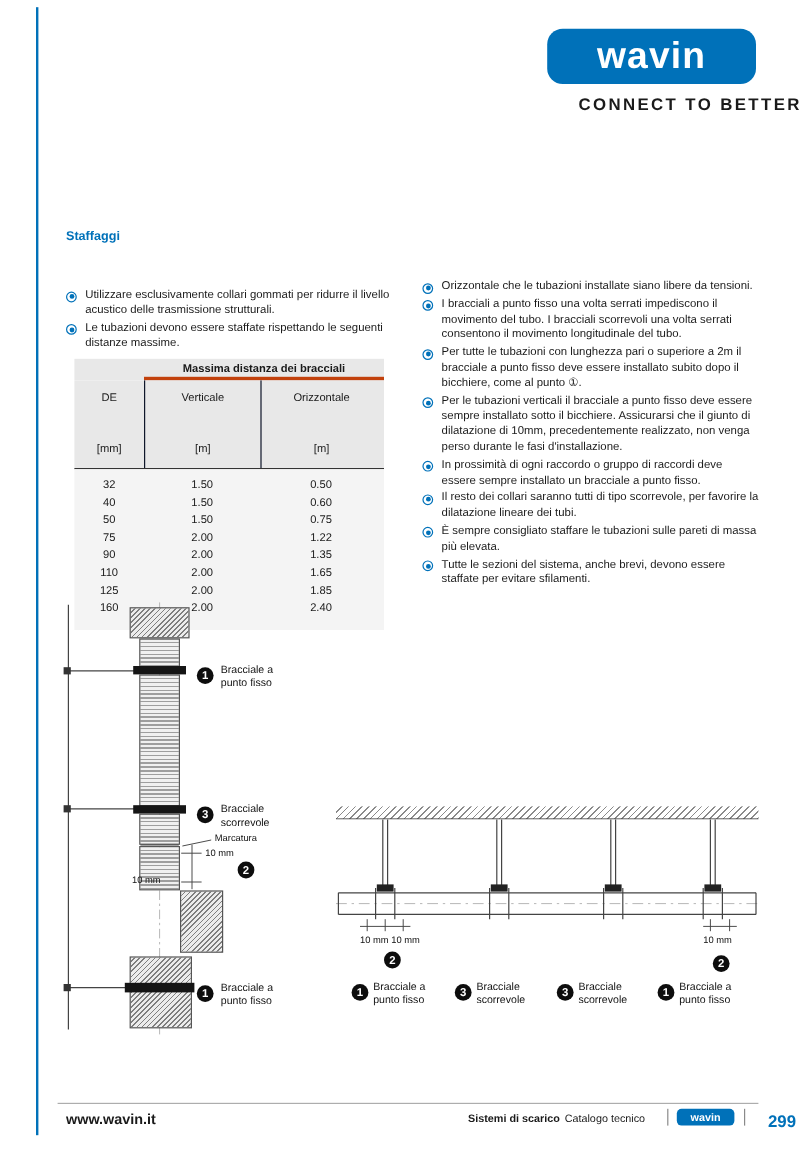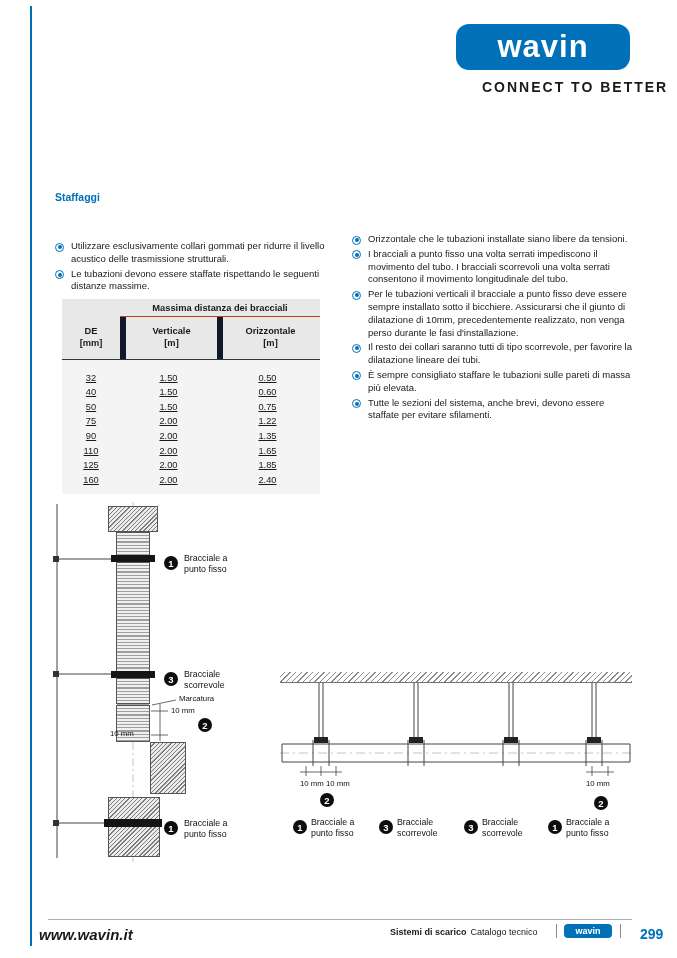--- a/index.html
+++ b/index.html
@@ -25,48 +25,48 @@
   .bullet-icon { flex:none; width:7px; height:7px; border:1px solid var(--accent,#0071b9); border-radius:50%;
     margin:2.5px 7px 0 0; position:relative; }
   .bullet-icon::after { content:""; position:absolute; left:1.5px; top:1.5px; right:1.5px; bottom:1.5px;
     border-radius:50%; background:var(--accent,#0071b9); }
   .bullet-text { font-size:9.5px; line-height:12.8px; }
 
   
   .dtable { position:absolute; left:62px; top:299px; width:258px; font-size:9.3px; }
   .t-title-row { background:#e8e8e8; height:18px; }
   .t-title { margin-left:58px; height:100%; display:flex; align-items:center; justify-content:center;
-    font-weight:bold; border-bottom:1px solid #c2410c; box-sizing:border-box; }
+    font-weight:bold; border-bottom:3px solid #c2410c; box-sizing:border-box; }
   .t-head { display:flex; background:#e8e8e8; border-bottom:1.5px solid #333; }
   .t-hcell { box-sizing:border-box; display:flex; flex-direction:column; align-items:center; justify-content:flex-start;
-    font-weight:bold; padding:8px 0 10px; line-height:12px; }
-  .t-hcell + .t-hcell { border-left:6px solid #0f172a; }
+    font-weight:normal; padding:8px 0 10px; line-height:12px;gap:31px; }
+  .t-hcell + .t-hcell { border-left:1px solid #0f172a; }
   .c1 { width:58px; } .c2 { width:97px; } .c3 { width:101px; }
   .t-body { background:#f4f4f4; padding:8px 0 9px; }
-  .tr { display:flex; height:14.6px; align-items:flex-end;text-decoration:underline; }
+  .tr { display:flex; height:14.6px; align-items:flex-start; }
   .td { text-align:center; box-sizing:border-box; }
 
   
   .linework { position:absolute; left:0; top:0; pointer-events:none; }
   .pipe-piece { position:absolute; box-sizing:border-box; border:1px solid #555; }
   .socket { background:repeating-linear-gradient(135deg,#ececec 0 2px,#7e7e7e 2px 3px); }
   .pbody  { background:repeating-linear-gradient(180deg,#f0f0f0 0 2px,#9e9e9e 2px 3.2px); }
   .bracket-bar { position:absolute; background:#151515; }
   .anchor-sq { position:absolute; width:6px; height:6px; background:#333; }
   .ceiling { position:absolute; left:280px; top:672px; width:352px; height:10px;
     background:repeating-linear-gradient(135deg,#ffffff 0 3px,#8a8a8a 3px 4px); }
 
   .callout { position:absolute; width:14px; height:14px; border-radius:50%; background:#0d0d0d; color:#fff;
     font-size:9.5px; font-weight:bold; display:flex; align-items:center; justify-content:center; }
   .dlabel { position:absolute; font-size:8.8px; line-height:10.5px; color:#111; }
   .dsmall { position:absolute; font-size:7.8px; color:#111; white-space:nowrap; }
 
   
   .footer-line { position:absolute; left:48px; top:919px; width:584px; height:1px; background:#adadad; }
-  .footer-url { position:absolute; left:39px; top:926px; font-size:15px; font-weight:bold; color:#1a1a1a; text-decoration:none;font-style:italic; }
+  .footer-url { position:absolute; left:55px; top:926px; font-size:12px; font-weight:bold; color:#1a1a1a; text-decoration:none; }
   .footer-section { position:absolute; left:390px; top:927px; font-size:9px; display:flex; gap:4px; }
   .fs-bold { font-weight:bold; }
   .sep { position:absolute; width:1px; height:14px; background:#8a8a8a; top:924px; }
   .sep1 { left:556px; } .sep2 { left:620px; }
   .mini-logo { position:absolute; left:564px; top:924px; width:48px; height:14px; background:var(--accent,#0071b9);
     color:#fff; border-radius:4px; font-size:9px; font-weight:bold; display:flex; align-items:center; justify-content:center; }
   .page-num { position:absolute; left:640px; top:926px; font-size:14px; font-weight:bold; color:var(--accent,#0071b9); }
 </style>
 </head>
 <body>
@@ -159,21 +159,29 @@
     <div class="bullet">
       <span class="bullet-icon"></span>
       <span class="bullet-text">Orizzontale che le tubazioni installate siano libere da tensioni.</span>
     </div>
     <div class="bullet">
       <span class="bullet-icon"></span>
       <span class="bullet-text">I bracciali a punto fisso una volta serrati impediscono il movimento del tubo. I bracciali scorrevoli una volta serrati consentono il movimento longitudinale del tubo.</span>
     </div>
     <div class="bullet">
       <span class="bullet-icon"></span>
+      <span class="bullet-text">Per tutte le tubazioni con lunghezza pari o superiore a 2m il bracciale a punto fisso deve essere installato subito dopo il bicchiere, come al punto ①.</span>
+    </div>
+    <div class="bullet">
+      <span class="bullet-icon"></span>
       <span class="bullet-text">Per le tubazioni verticali il bracciale a punto fisso deve essere sempre installato sotto il bicchiere. Assicurarsi che il giunto di dilatazione di 10mm, precedentemente realizzato, non venga perso durante le fasi d'installazione.</span>
+    </div>
+    <div class="bullet">
+      <span class="bullet-icon"></span>
+      <span class="bullet-text">In prossimità di ogni raccordo o gruppo di raccordi deve essere sempre installato un bracciale a punto fisso.</span>
     </div>
     <div class="bullet">
       <span class="bullet-icon"></span>
       <span class="bullet-text">Il resto dei collari saranno tutti di tipo scorrevole, per favorire la dilatazione lineare dei tubi.</span>
     </div>
     <div class="bullet">
       <span class="bullet-icon"></span>
       <span class="bullet-text">È sempre consigliato staffare le tubazioni sulle pareti di massa più elevata.</span>
     </div>
     <div class="bullet">

